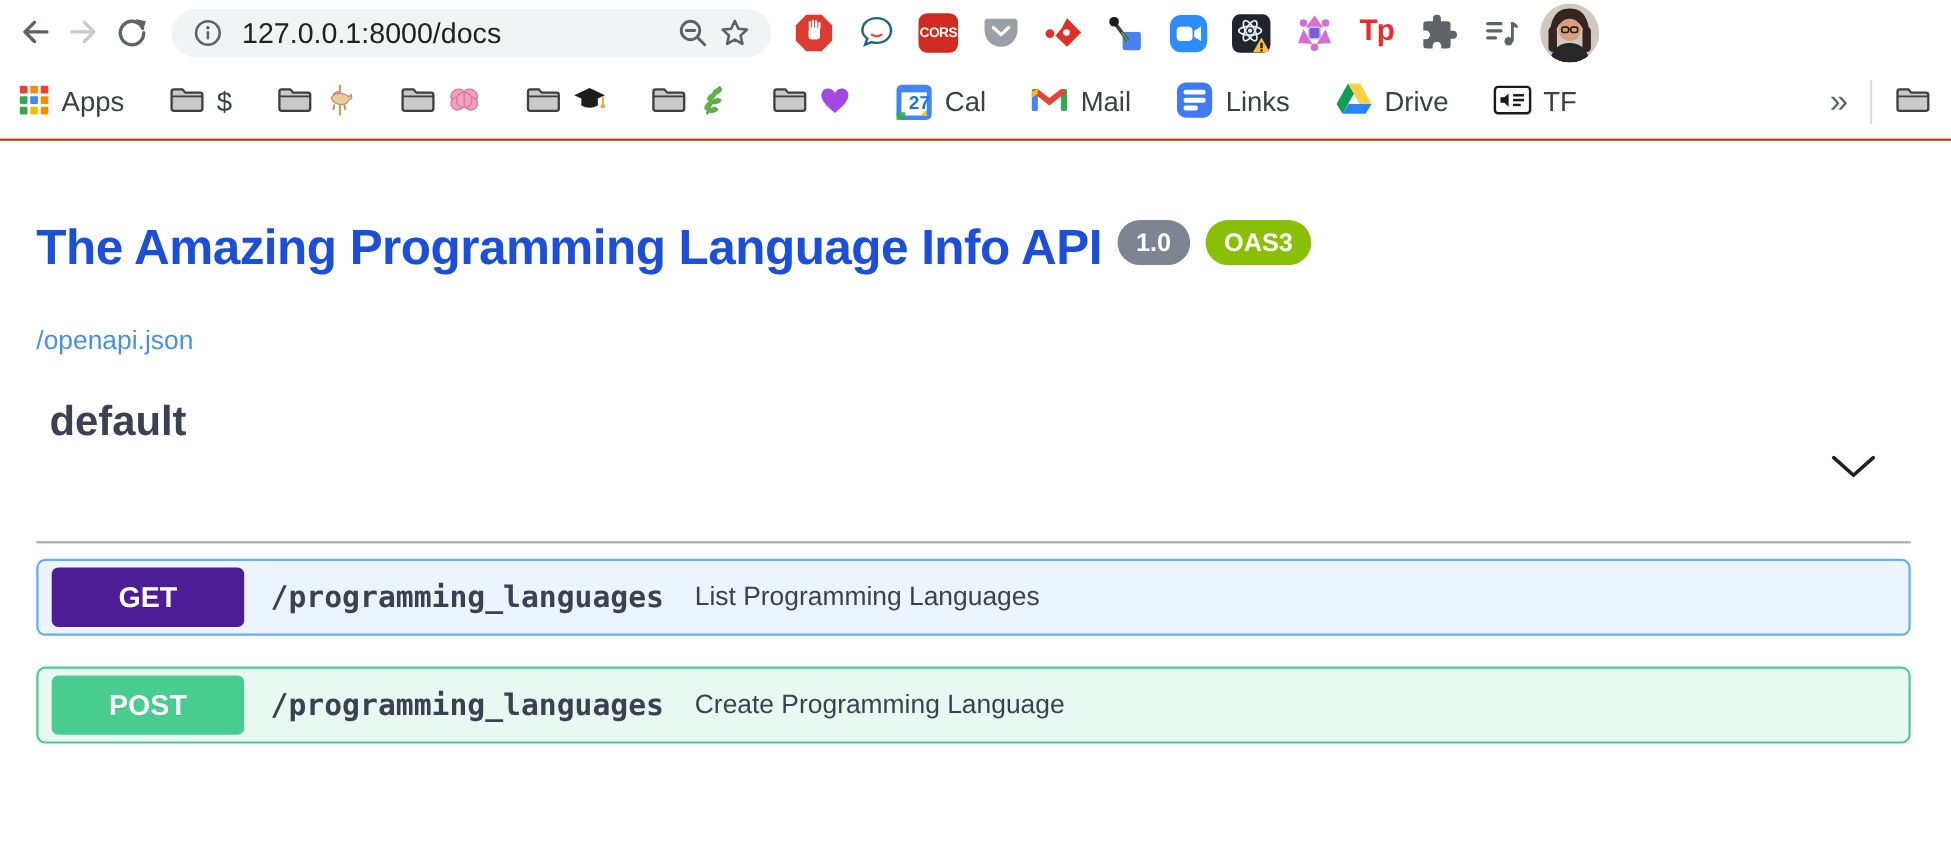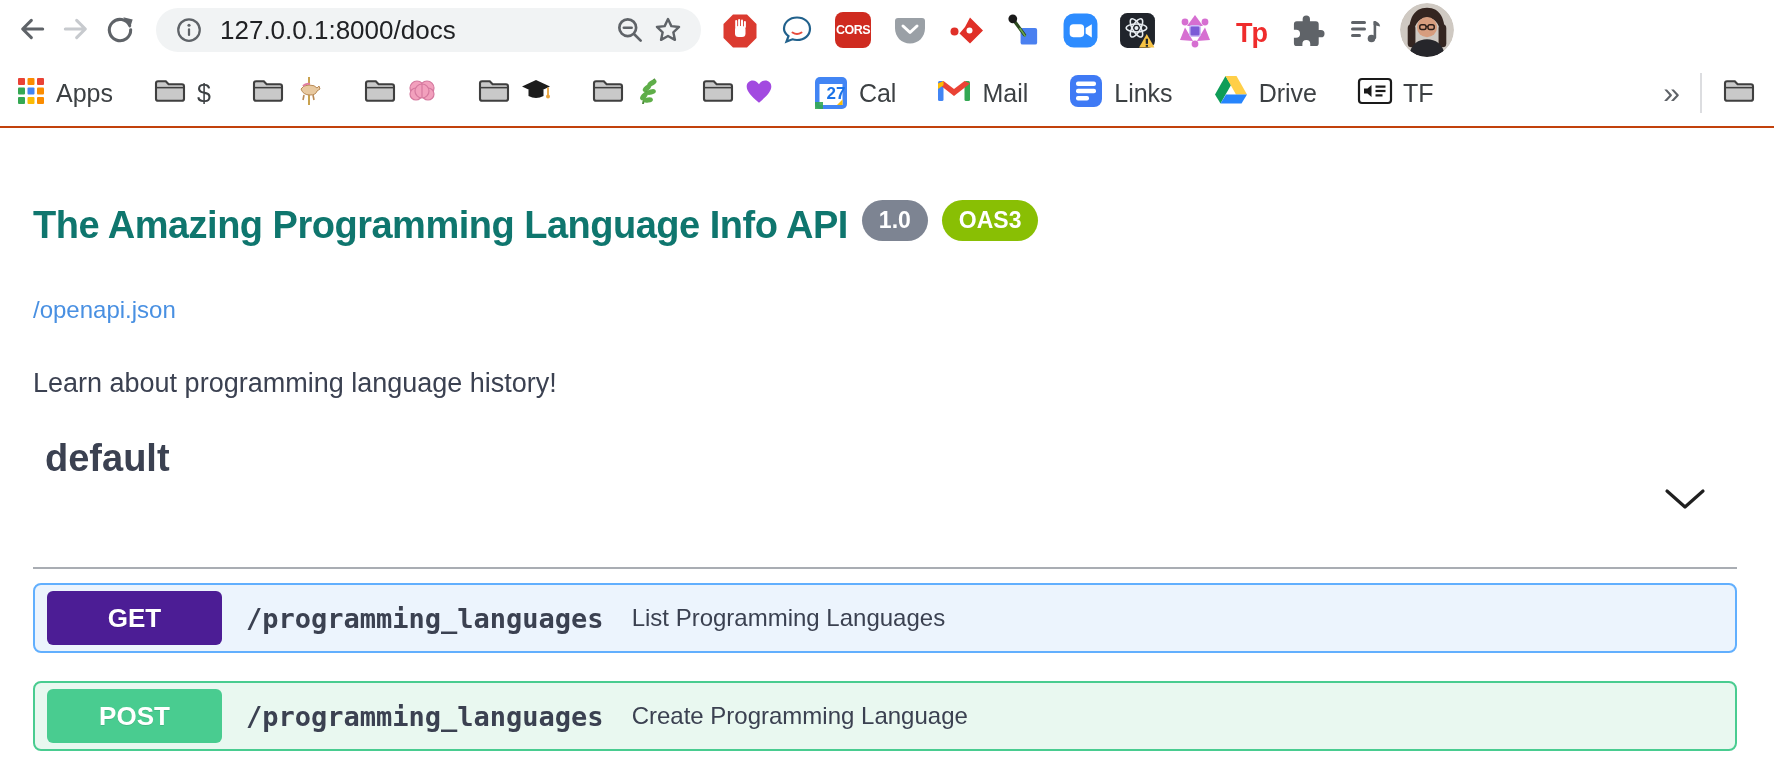--- a/index.html
+++ b/index.html
@@ -10,21 +10,21 @@
   
   .toolbar { height:60px; display:flex; align-items:center; padding:0 14px 0 10px; background:#fff; }
   .navbtn { background:none; border:none; width:44px; height:44px; display:flex; align-items:center;
             justify-content:center; cursor:pointer; flex:0 0 auto; }
   .omnibox { width:545px; height:44px; background:#f1f3f4; border-radius:23px; display:flex;
              align-items:center; padding:0 14px 0 14px; margin-left:14px; flex:0 0 auto; }
   .omnibox .url { font-size:26px; color:#202124; margin-left:12px; white-space:nowrap; }
   .omnibox .sp { flex:1; }
   .omni-ic { display:flex; align-items:center; justify-content:center; width:38px; height:38px; }
   .extrow { display:flex; align-items:center; gap:20px; margin-left:20px; flex:0 0 auto; }
-  .ext { width:37px; height:37px; display:flex; align-items:flex-end; justify-content:center; cursor:pointer; position:relative; }
+  .ext { width:37px; height:37px; display:flex; align-items:flex-start; justify-content:center; cursor:pointer; position:relative; }
   .ext-cors { background:#cf2b20; border-radius:8px; width:36px; height:36px; display:flex; align-items:center; justify-content:center; }
   .ext-cors span { color:#fff; font-weight:bold; font-size:12.5px; letter-spacing:-0.5px; }
   .ext-tp span { color:#ef2c2c; font-weight:bold; font-size:27px; letter-spacing:-1px; }
   .avatar { width:54px; height:54px; border-radius:50%; overflow:hidden; margin-left:16px; flex:0 0 auto; cursor:pointer; }
   .update { margin-left:14px; height:46px; border-radius:23px; border:2px solid #cc3b33; background:#fdecea;
             color:#c5221f; font-size:26px; display:flex; align-items:center; gap:18px; padding:0 16px 0 24px;
             cursor:pointer; font-family:inherit; flex:0 0 auto; }
   .kebab { display:flex; flex-direction:column; gap:4px; }
   .kebab i { width:5px; height:5px; border-radius:50%; background:#c5221f; display:block; }
 
@@ -37,21 +37,21 @@
   .bm-right { margin-left:auto; display:flex; align-items:center; gap:20px; }
   .bm-ovf { font-size:30px; color:#5f6368; cursor:pointer; }
   .bm-sep { width:2px; height:40px; background:#dcdde0; }
   .cal-wrap { position:relative; width:36px; height:36px; }
   .cal-day { position:absolute; left:5px; top:9px; width:36px; text-align:center; font-size:17px;
              font-weight:bold; color:#1a73e8; }
 
   
   .content { padding:0 37px 0 33px; }
   .hgroup { display:flex; align-items:flex-start; gap:14px; margin-top:64px; }
-  .hgroup h1 { font-size:38px; font-weight:bold; color:#0f766e; letter-spacing:-0.5px; line-height:66px; white-space:nowrap; }
+  .hgroup h1 { font-size:45px; font-weight:bold; color:#1d4ed8; letter-spacing:-0.5px; line-height:66px; white-space:nowrap; }
   .pill { display:inline-block; font-size:23px; font-weight:bold; color:#fff; border-radius:28px;
           padding:7px 17px; margin-top:8px; }
   .pill.ver { background:#7d8492; }
   .pill.oas { background:#89bf04; }
   .spec { display:block; margin-top:38px; font-size:24px; color:#4990e2; text-decoration:none; cursor:pointer; width:max-content; }
   .desc { margin-top:44px; font-size:27px; color:#3b4151; }
   .sec-head { margin-top:38px; height:132px; display:flex; align-items:center; justify-content:space-between;
               border-bottom:2px solid #a9adb3; padding:0 30px 0 12px; cursor:pointer; }
   .sec-head h3 { font-size:38px; font-weight:bold; color:#3b4151; align-self:flex-start; }
   .opblock { height:70px; border-radius:8px; display:flex; align-items:center; padding:0 14px 0 12px; cursor:pointer; }
@@ -397,21 +397,20 @@
 
   <div class="content">
     <div class="hgroup">
       <h1>The Amazing Programming Language Info API</h1>
       <span class="pill ver">1.0</span>
       <span class="pill oas">OAS3</span>
     </div>
 
     <a class="spec">/openapi.json</a>
 
-    <p class="desc">Learn about programming language history!</p>
 
     <section>
       <div class="sec-head">
         <h3>default</h3>
         <span>
           <svg width="44" height="26" viewBox="0 0 44 26">
               <polyline points="4,4 22,20 40,4" fill="none" stroke="#1f1f1f" stroke-width="3.2" stroke-linecap="round" stroke-linejoin="round"></polyline>
             </svg>
         </span>
       </div>

